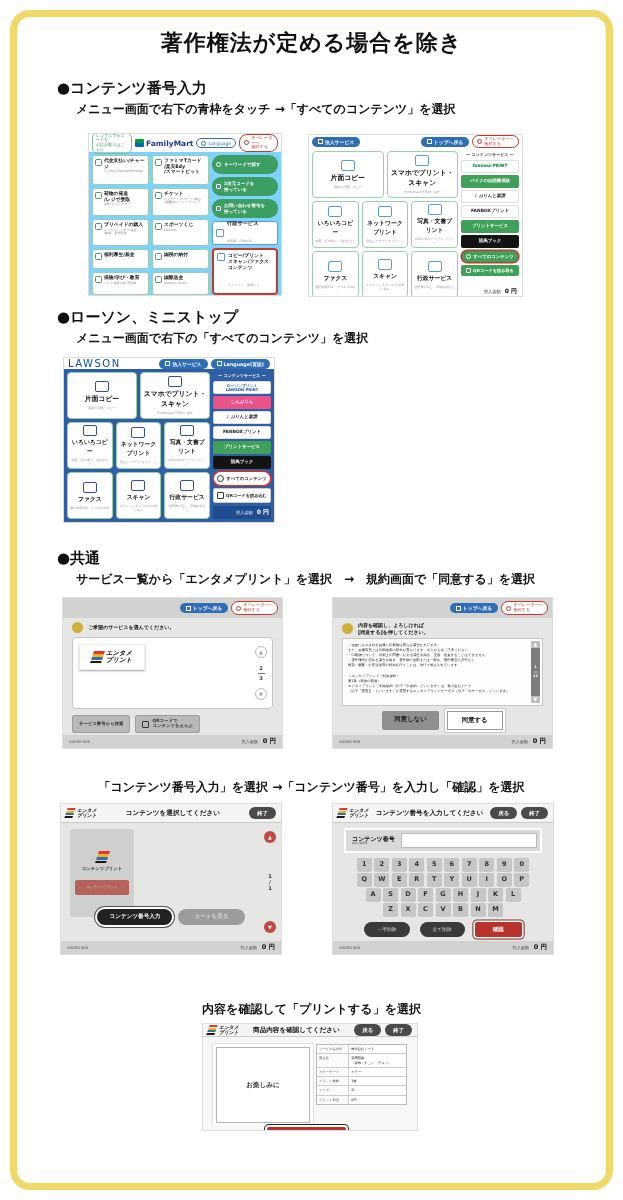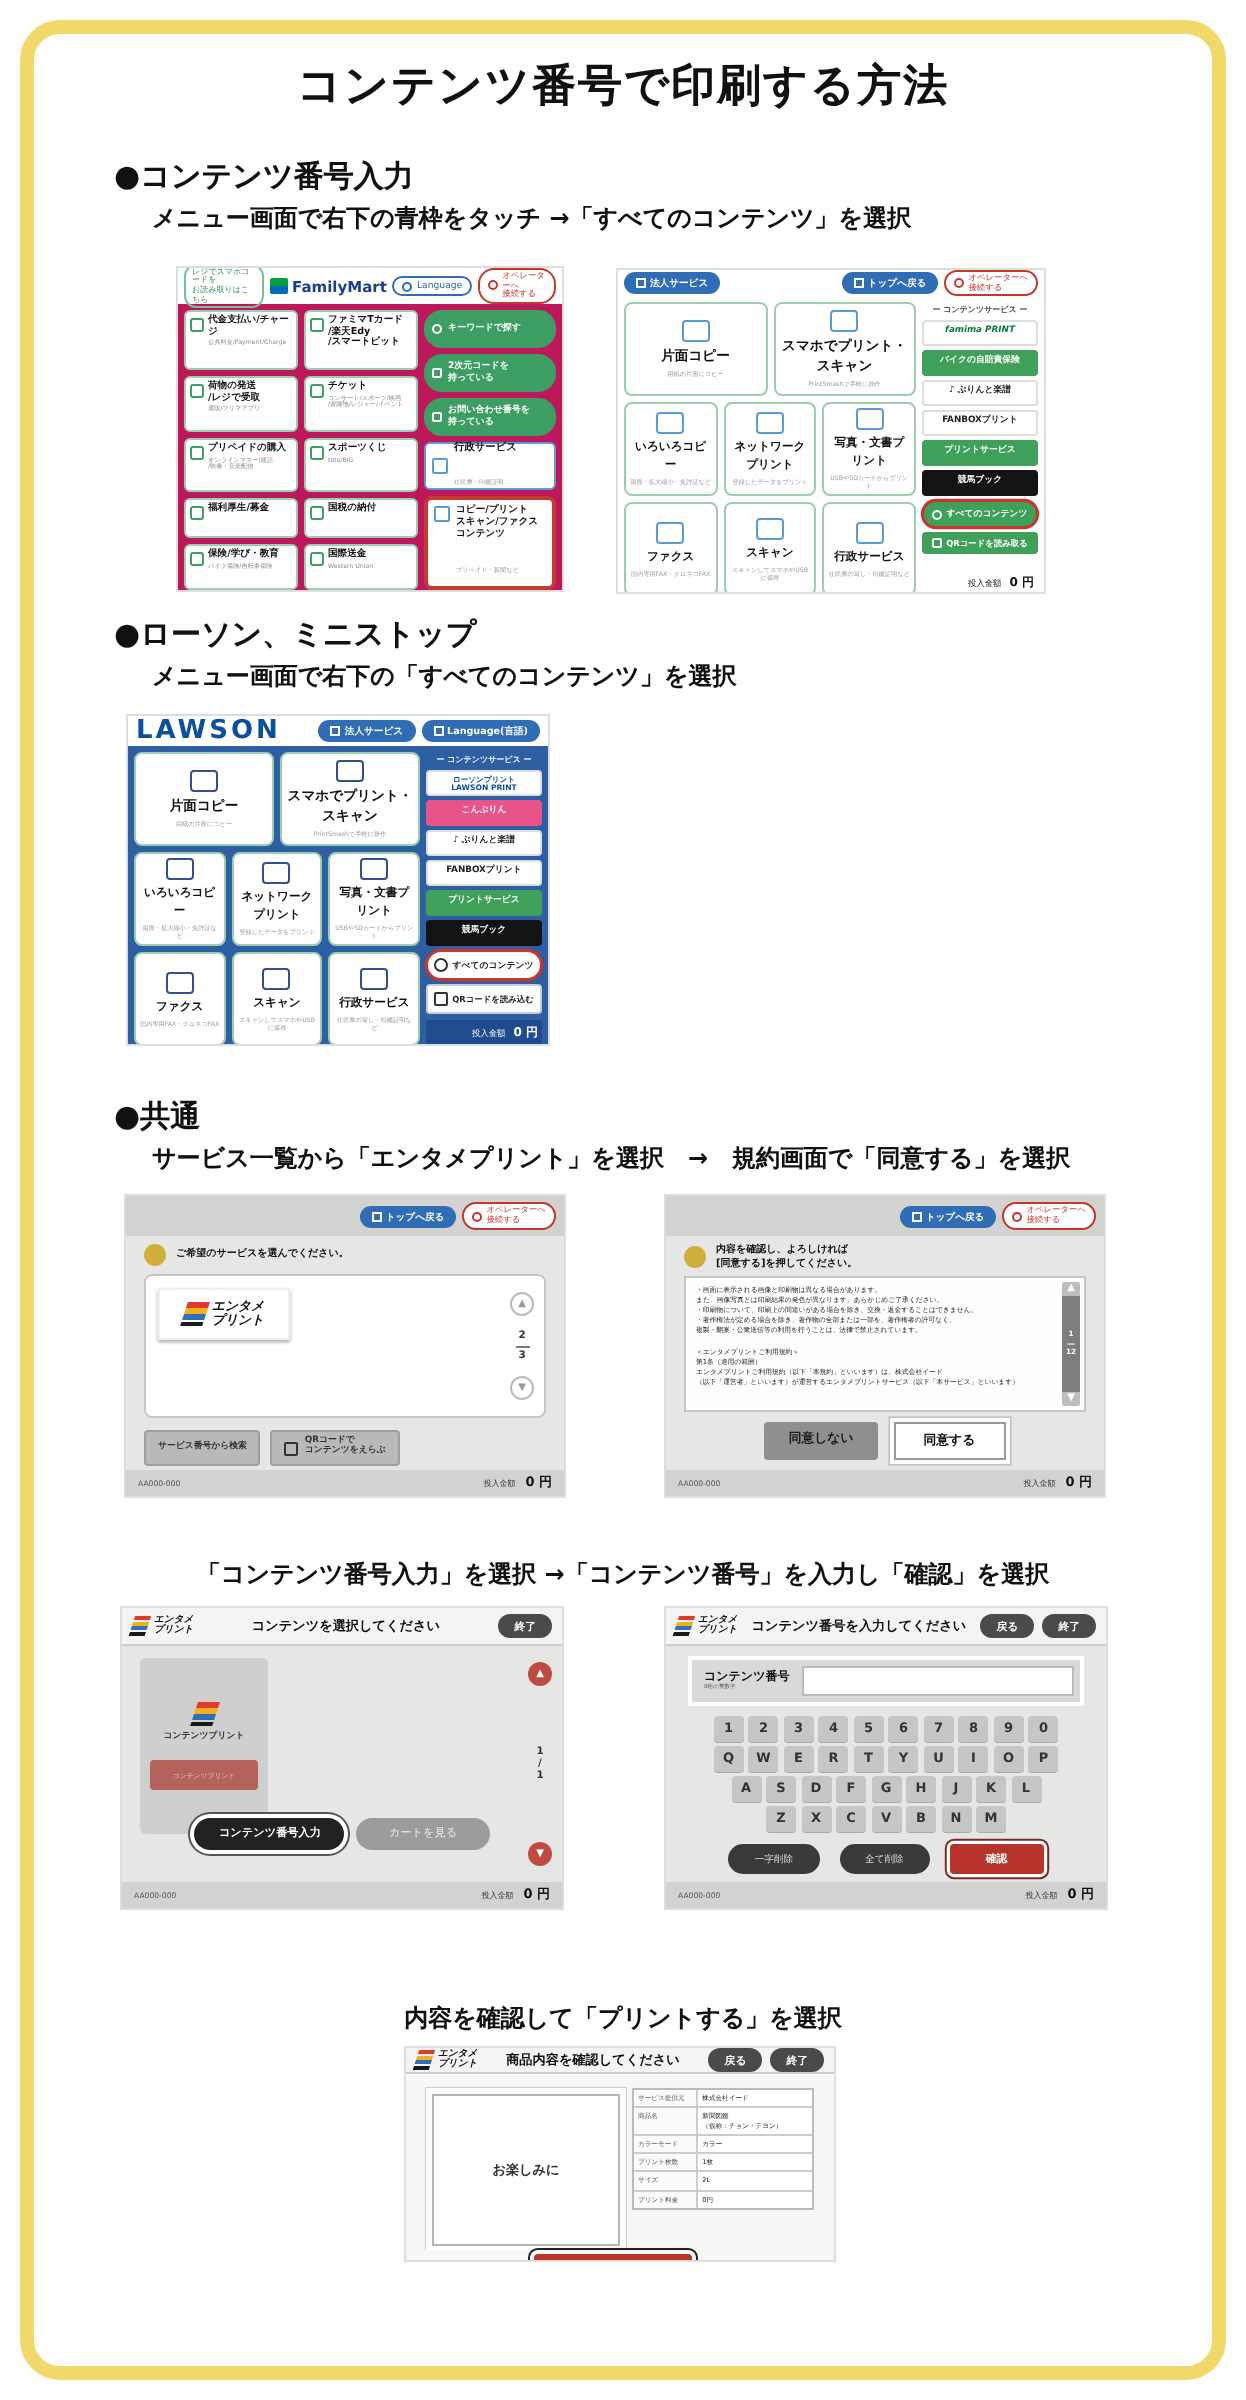--- a/index.html
+++ b/index.html
@@ -4,21 +4,21 @@
 <style>
 *{margin:0;padding:0;box-sizing:border-box}
 body{background:#fff;font-family:"DejaVu Sans","Liberation Sans",sans-serif;color:#111}
 .canvas{position:relative;width:623px;height:1200px;background:#fff;overflow:hidden}
 .frame{position:absolute;left:10px;top:10px;right:10px;bottom:10px;border:7px solid #f0d968;border-radius:20px;pointer-events:none}
 .page-title{position:absolute;top:28px;left:0;width:100%;text-align:center;font-size:22px;font-weight:bold;letter-spacing:1px}
 .sec-h{position:absolute;font-size:15px;font-weight:bold}
 .instr{position:absolute;font-size:12px;font-weight:bold}
 .instr.center{left:0;width:100%;text-align:center}
 .pre{white-space:pre-line}
-.shot{position:absolute;background:#be185d;border:1px solid #ddd;overflow:hidden}
+.shot{position:absolute;background:#7dd3fc;border:1px solid #ddd;overflow:hidden}
 
 
 .fm1{display:flex;flex-direction:column}
 .fm1-head{height:18px;display:flex;align-items:center;gap:3px;padding:0 3px;background:#fff}
 .note-pill{font-size:4px;line-height:1.15;color:#2c8a55;border:1px solid #7dbf99;border-radius:6px;padding:1px 3px}
 .fm-logo{display:flex;align-items:center;gap:2px;margin:0 auto;font-size:7.5px;font-weight:bold;color:#1d3d8f}
 .fm-bars{width:9px;height:8px;border-radius:1px;background:linear-gradient(#00a040 0 50%,#0068b7 50% 100%)}
 .lang-pill{font-size:4.6px;color:#2f6db5;border:1px solid #2f6db5;border-radius:8px;padding:1.5px 4px;display:flex;gap:2px;align-items:center;background:#fff}
 .op-pill{font-size:4.2px;line-height:1.1;color:#c0392b;border:1px solid #c0392b;border-radius:8px;padding:1px 4px;display:flex;gap:2px;align-items:center;background:#fff}
 .ic{display:inline-block;flex:none}
@@ -65,21 +65,21 @@
 .banner.famima-print{font-style:italic;color:#0a7a3c}
 .banner.lawson-print{color:#0a4fa0;font-size:3.8px}
 .allpill{background:#3fa05a;color:#fff;border-radius:8px;font-size:4.4px;font-weight:bold;display:flex;align-items:center;gap:2px;justify-content:center;padding:3px 2px;box-shadow:0 0 0 1.6px #c8372f;margin:1px}
 .allpill.lw{background:#fff;color:#222}
 .qrpill{background:#3fa05a;color:#fff;border-radius:2px;font-size:4.2px;font-weight:bold;display:flex;align-items:center;gap:2px;justify-content:center;padding:3px 2px}
 .qrpill.lw{background:#fff;color:#222;border:0.5px solid #ccc}
 .sb-amt{margin-top:auto;display:flex;justify-content:flex-end;align-items:baseline;gap:4px;font-size:4.2px;padding:2px}
 .sb-amt b{font-size:6px}
 .lawson{display:flex;flex-direction:column;background:#2e5fa3}
 .lw-head{height:16px;background:#fff;display:flex;align-items:center;gap:3px;padding:0 4px}
-.lw-brand{font-size:13px;font-weight:bold;color:#0a4fa0;letter-spacing:1.5px}
+.lw-brand{font-size:10px;font-weight:normal;color:#0a4fa0;letter-spacing:1.5px}
 .lawson .sb-title{color:#fff}
 .lawson .ic-t2{border-color:#33508f}
 .lawson .sb-amt{background:#1f4b8f;color:#fff;border-radius:2px}
 
 
 .kiosk{display:flex;flex-direction:column;background:#e6e6e4}
 .k-head{height:20px;background:#d2d2d0;display:flex;align-items:center;gap:3px;padding:0 4px}
 .ml-auto{margin-left:auto}
 .k-prompt{display:flex;gap:5px;align-items:center;padding:4px 9px 2px}
 .k-dot{width:11px;height:11px;border-radius:50%;background:#cfae3a}
@@ -146,21 +146,21 @@
 .price-val{font-size:10px;font-weight:bold}
 .price-note{font-size:2.7px;color:#777;margin-top:1px}
 .btn-print{background:#b8332b;color:#fff;font-size:6px;font-weight:bold;border-radius:2px;padding:4.5px 22px;box-shadow:0 0 0 2px #fff,0 0 0 3px #222}
 .btn-topback{background:#2e2e2c;color:#fff;font-size:4.8px;font-weight:bold;border-radius:9px;padding:4px 14px;margin-left:auto}
 </style>
 </head>
 <body>
 
 <div class="canvas">
   <div class="frame"></div>
-  <div class="page-title">コンテンツ番号で印刷する方法</div>
+  <div class="page-title">著作権法が定める場合を除き</div>
 
   <div class="sec-h" style="left:57px;top:79px">●コンテンツ番号入力</div>
   <div class="instr" style="left:76px;top:101px">メニュー画面で右下の青枠をタッチ →「すべてのコンテンツ」を選択</div>
 
   <div class="shot fm1" style="left:88px;top:133px;width:194px;height:163px">
     <div class="fm1-head">
       <span class="note-pill pre">レジでスマホコードを
 お読み取りはこちら</span>
       <span class="fm-logo">
           <i class="ic fm-bars"></i>

